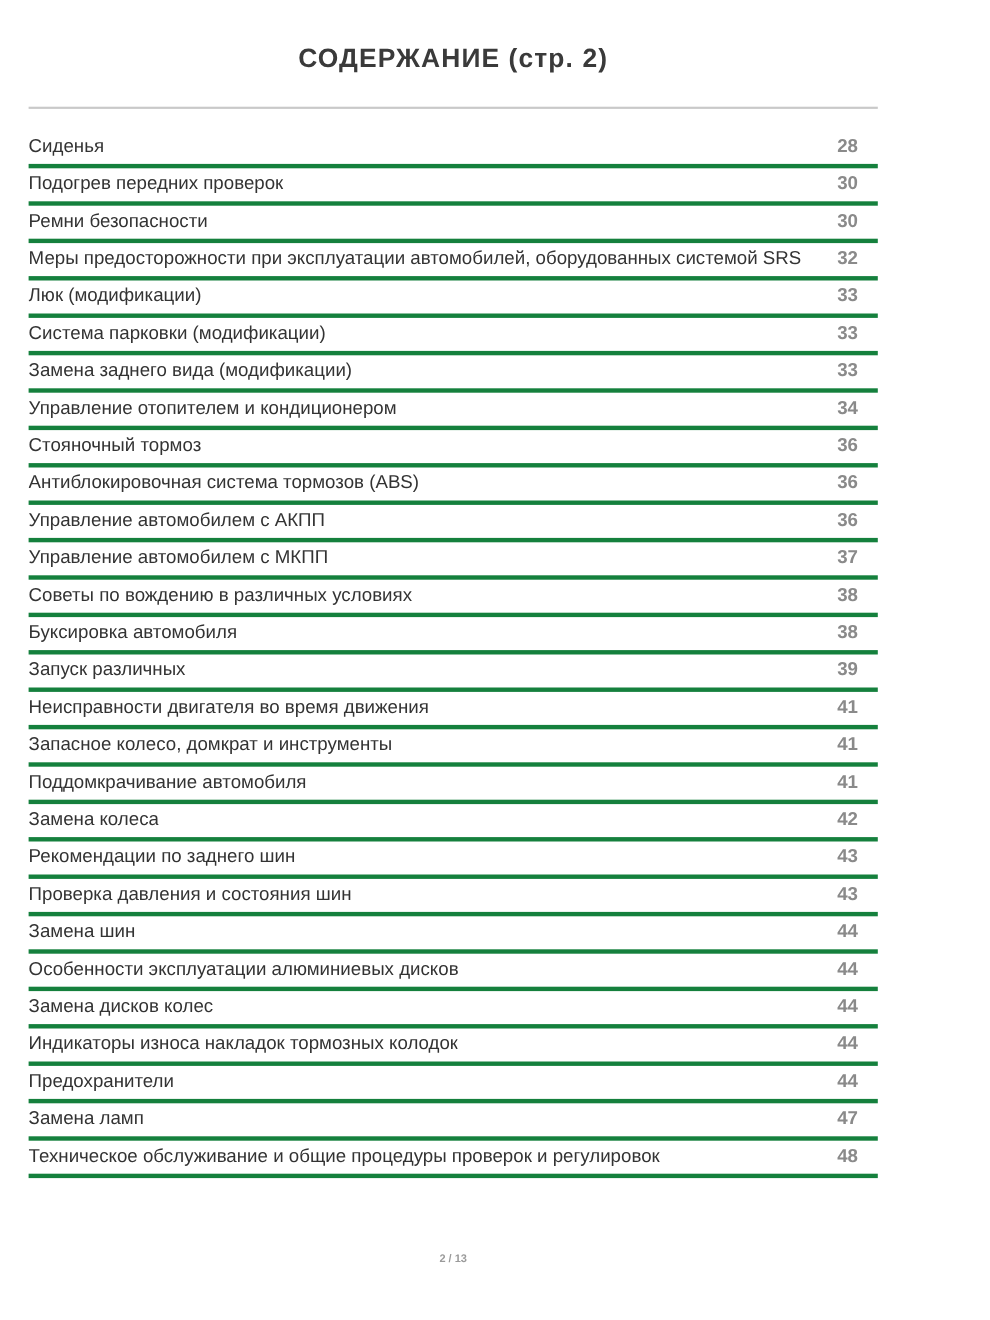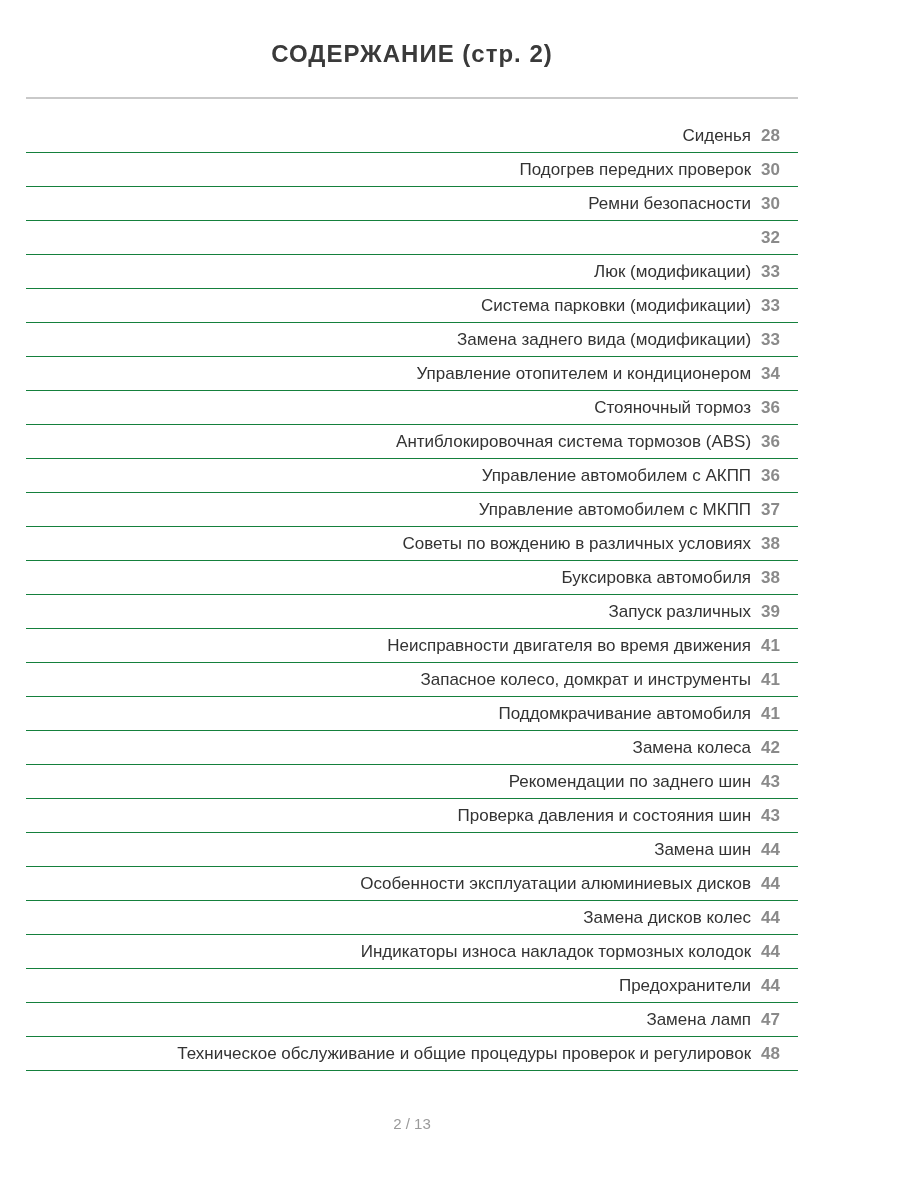--- a/index.html
+++ b/index.html
@@ -35,46 +35,47 @@
     background: #c9c9c9;
     margin-top: 29px;
   }
   .toc {
     margin-top: 20px;
   }
   .toc-row {
     box-sizing: border-box;
     height: 34px;
     display: flex;
-    justify-content: flex-end;
+    justify-content: space-between;
     align-items: flex-end;
     padding-bottom: 7px;
-    border-bottom: 1px solid #15803d;
+    border-bottom: 4px solid #15803d;
   }
   .toc-label {
     font-size: 17px;
     line-height: 19px;
     color: #333333;
     white-space: nowrap;
     overflow: hidden;
   }
   .toc-page-num {
     font-size: 17px;
     line-height: 19px;
     color: #8a8a8a;
     padding-right: 18px;
     margin-left: 10px;
     flex-shrink: 0;
     font-weight: bold;
   }
   .pagination {
-    margin-top: 44px;
+    margin-top: 68px;
     text-align: center;
-    font-size: 15px;
+    font-size: 10px;
     color: #9a9a9a;
+    font-weight: bold;
   }
 </style>
 </head>
 <body>
 
 <div class="page">
 
   <h1 class="doc-title">СОДЕРЖАНИЕ (стр. 2)</h1>
 
   <div class="top-rule"></div>
@@ -86,20 +87,21 @@
     </div>
       <div class="toc-row">
       <span class="toc-label">Подогрев передних проверок</span>
       <span class="toc-page-num">30</span>
     </div>
       <div class="toc-row">
       <span class="toc-label">Ремни безопасности</span>
       <span class="toc-page-num">30</span>
     </div>
       <div class="toc-row">
+      <span class="toc-label">Меры предосторожности при эксплуатации автомобилей, оборудованных системой SRS</span>
       <span class="toc-page-num">32</span>
     </div>
       <div class="toc-row">
       <span class="toc-label">Люк (модификации)</span>
       <span class="toc-page-num">33</span>
     </div>
       <div class="toc-row">
       <span class="toc-label">Система парковки (модификации)</span>
       <span class="toc-page-num">33</span>
     </div>

